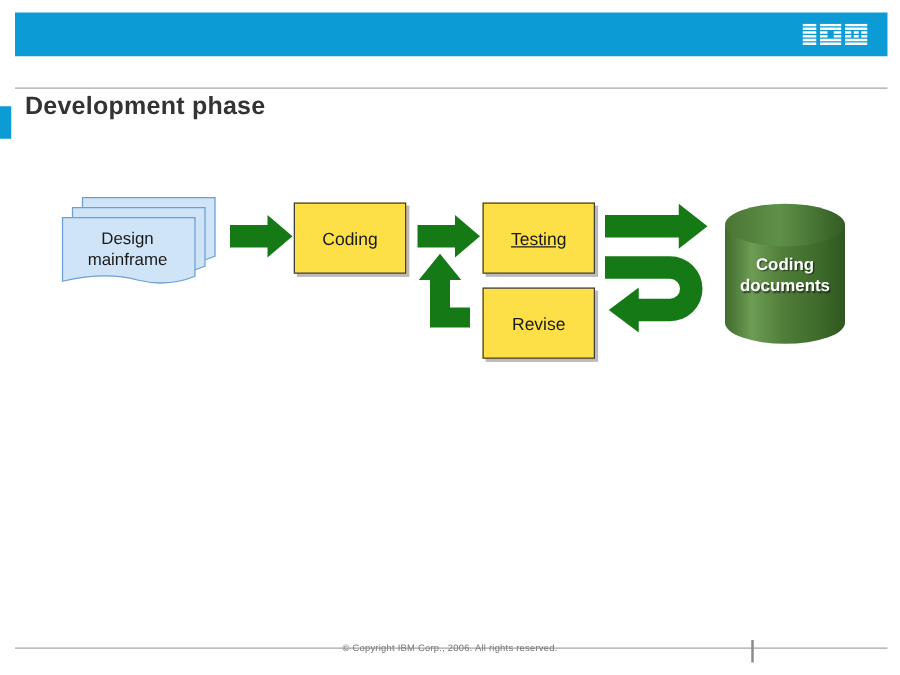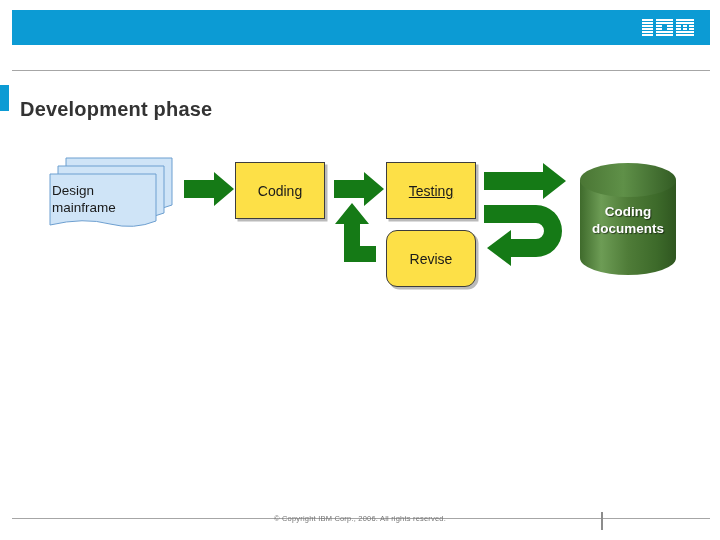--- a/index.html
+++ b/index.html
@@ -25,41 +25,41 @@
 
   
   .top-rule{
     position:absolute;left:12px;top:70px;width:698px;height:1px;
     background:#a6a6a6;
   }
   .title-marker{
     position:absolute;left:0px;top:85px;width:9px;height:26px;background:#0c9bd4;
   }
   .slide-title{
-    position:absolute;left:20px;top:98px;
+    position:absolute;left:20px;top:74px;
     font-size:20px;font-weight:bold;color:#333333;letter-spacing:.2px;
     white-space:nowrap;
   }
 
   
   .diagram{position:absolute;left:0;top:0;width:720px;height:540px;}
 
   .doc-text{
     position:absolute;left:52px;top:182px;width:100px;
-    text-align:left;font-size:13.5px;color:#1a1a1a;line-height:17px;
+    text-align:center;font-size:13.5px;color:#1a1a1a;line-height:17px;
   }
   .node-box{
     position:absolute;background:#fde047;border:1.5px solid #3d3d3d;
     box-shadow:2.5px 2.5px 0 rgba(130,130,130,.55);
     display:flex;align-items:center;justify-content:center;
     font-size:14px;color:#1a1a1a;
   }
   #box-coding{left:235px;top:162px;width:88px;height:55px;}
   #box-testing{left:386px;top:162px;width:88px;height:55px;text-decoration:underline;}
-  #box-revise{left:386px;top:230px;width:88px;height:55px;border-radius:11px;}
+  #box-revise{left:386px;top:230px;width:88px;height:55px;}
 
   .cyl-text{
     position:absolute;left:578px;top:203px;width:100px;text-align:center;
     font-size:13.5px;font-weight:bold;color:#ffffff;line-height:17px;
     text-shadow:1px 1px 1px rgba(0,0,0,.55);
   }
 
   
   .footer-rule{
     position:absolute;left:12px;top:518px;width:698px;height:1px;background:#a6a6a6;

